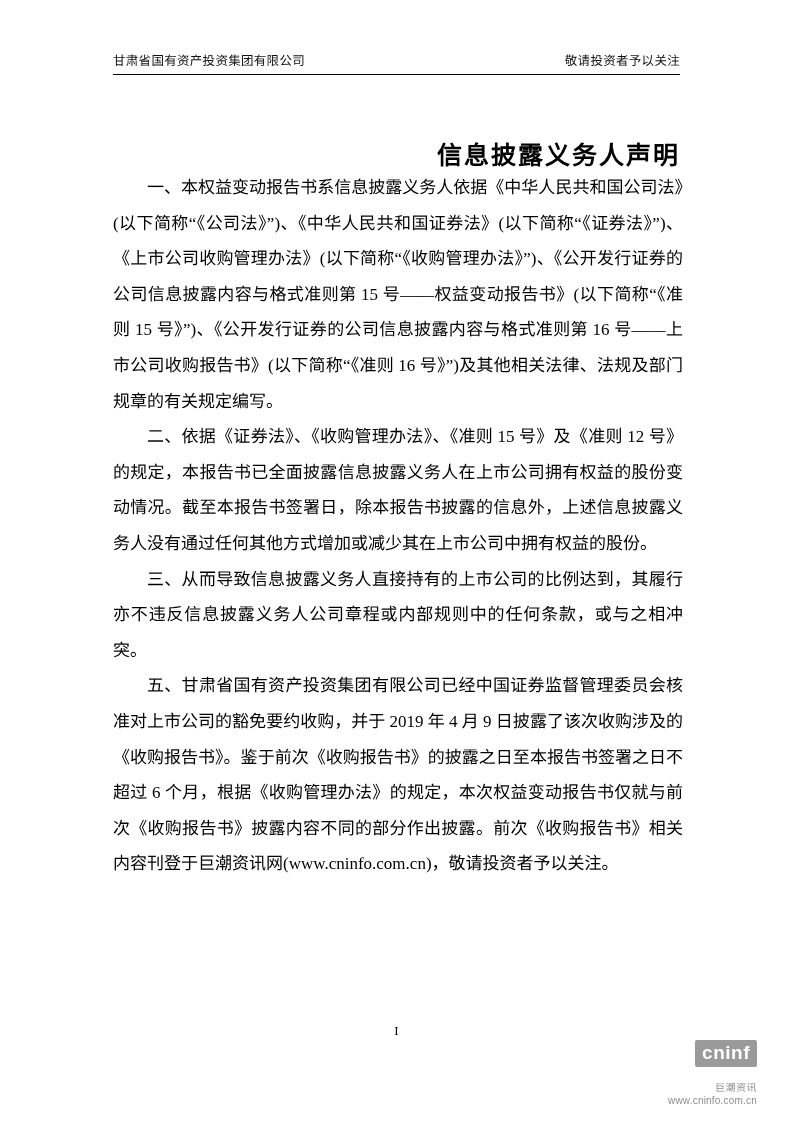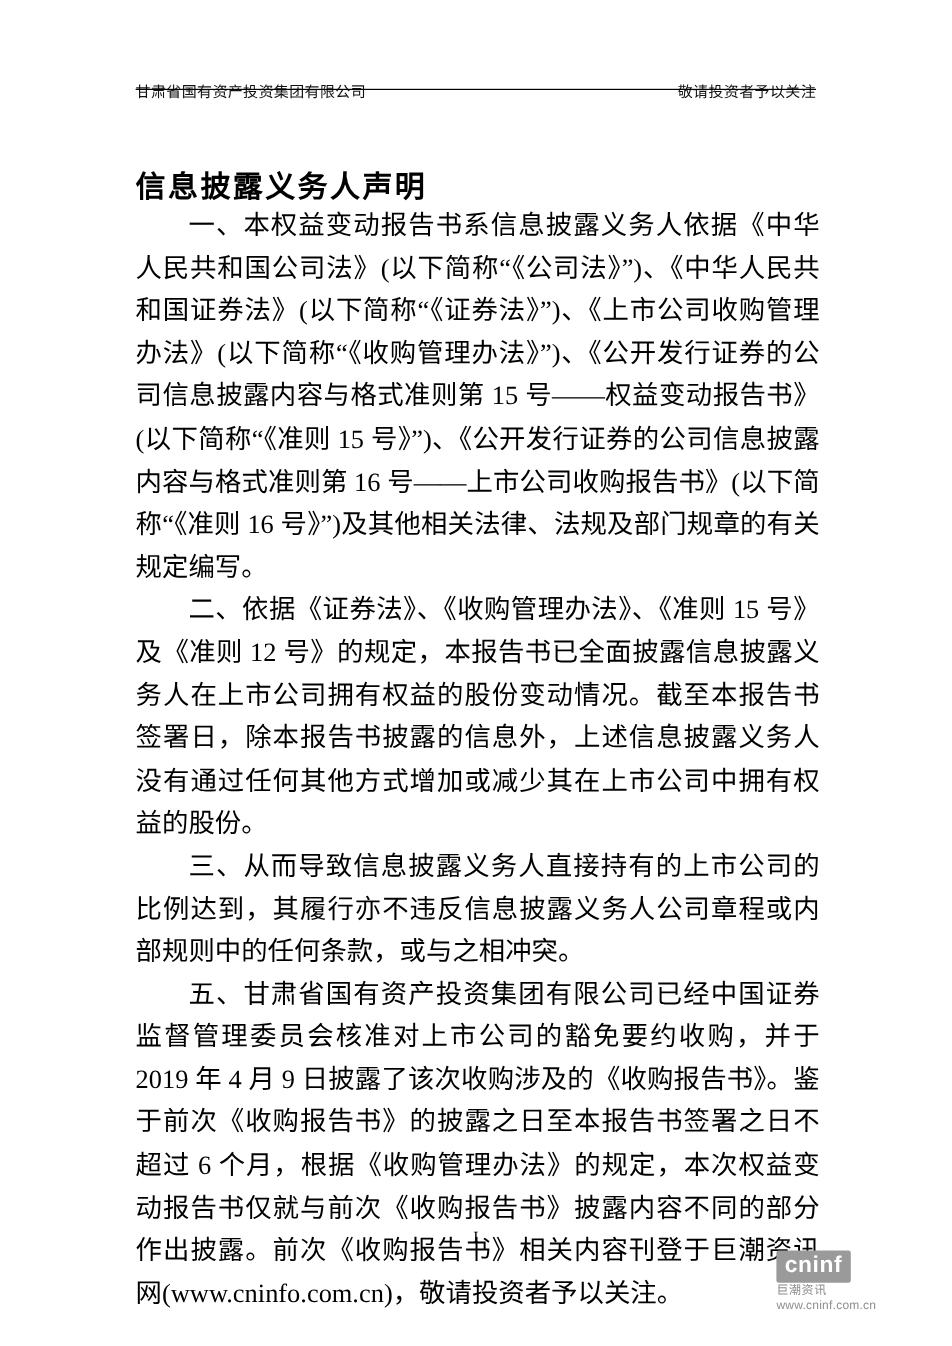--- a/index.html
+++ b/index.html
@@ -28,51 +28,50 @@
     position: absolute;
     left: 113px;
     top: 50px;
     width: 567px;
     display: flex;
     justify-content: space-between;
     align-items: flex-end;
     font-size: 12.5px;
     letter-spacing: 0.3px;
     color: #111;
-    margin-top: 16px;
   }
   .header-rule {
     position: absolute;
     left: 113px;
     top: 74px;
     width: 567px;
     height: 1px;
     background: #000;
   }
 
   
   .doc-title {
     position: absolute;
     left: 113px;
     top: 118px;
     width: 567px;
-    text-align: left;
+    text-align: right;
     font-size: 25px;
     font-weight: bold;
     letter-spacing: 2px;
     font-family: "Liberation Serif", "DejaVu Serif", serif;
   }
 
   
   .body-text {
     position: absolute;
     left: 113px;
     top: 170px;
     width: 570px;
-    font-size: 22px;
+    font-size: 17px;
     line-height: 35.6px;
     text-align: justify;
     text-justify: inter-ideograph;
   }
   .body-text p {
     margin: 0 0 0 0;
     text-indent: 2em;
   }
 
   
@@ -82,39 +81,39 @@
     top: 1023px;
     width: 793px;
     text-align: center;
     font-size: 13px;
   }
 
   
   .footer-logo {
     position: absolute;
     right: 36px;
-    bottom: 28px;
+    bottom: 16px;
     width: 110px;
-    text-align: left;
+    text-align: right;
     line-height: 1.15;
   }
   .logo-badge {
     display: inline-block;
     background: #9a9a9a;
     color: #ffffff;
     font-family: "Liberation Sans", sans-serif;
     font-size: 19px;
     font-weight: bold;
     letter-spacing: 0.5px;
     padding: 2px 7px 3px 7px;
     border-radius: 2px;
   }
   .logo-sub {
     display: block;
-    margin-top: 1px;
+    margin-top: 15px;
     font-family: "Liberation Sans", sans-serif;
     font-size: 10px;
     color: #8d8d8d;
     letter-spacing: 0.5px;
   }
   .logo-url {
     display: block;
     margin-top: 1px;
     font-family: "Liberation Sans", sans-serif;
     font-size: 10px;
@@ -140,16 +139,16 @@
     <p>二、依据《证券法》、《收购管理办法》、《准则 15 号》及《准则 12 号》的规定，本报告书已全面披露信息披露义务人在上市公司拥有权益的股份变动情况。截至本报告书签署日，除本报告书披露的信息外，上述信息披露义务人没有通过任何其他方式增加或减少其在上市公司中拥有权益的股份。</p>
     <p>三、从而导致信息披露义务人直接持有的上市公司的比例达到，其履行亦不违反信息披露义务人公司章程或内部规则中的任何条款，或与之相冲突。</p>
     <p>五、甘肃省国有资产投资集团有限公司已经中国证券监督管理委员会核准对上市公司的豁免要约收购，并于 2019 年 4 月 9 日披露了该次收购涉及的《收购报告书》。鉴于前次《收购报告书》的披露之日至本报告书签署之日不超过 6 个月，根据《收购管理办法》的规定，本次权益变动报告书仅就与前次《收购报告书》披露内容不同的部分作出披露。前次《收购报告书》相关内容刊登于巨潮资讯网(www.cninfo.com.cn)，敬请投资者予以关注。</p>
   </div>
 
   <div class="page-number">I</div>
 
   <div class="footer-logo">
     <span class="logo-badge"><span>cninf</span></span>
     <span class="logo-sub">巨潮资讯</span>
-    <span class="logo-url">www.cninf.com.cn</span>
+    <span class="logo-url">www.cninfo.com.cn</span>
   </div>
 
 </div>
 
 </body></html>

